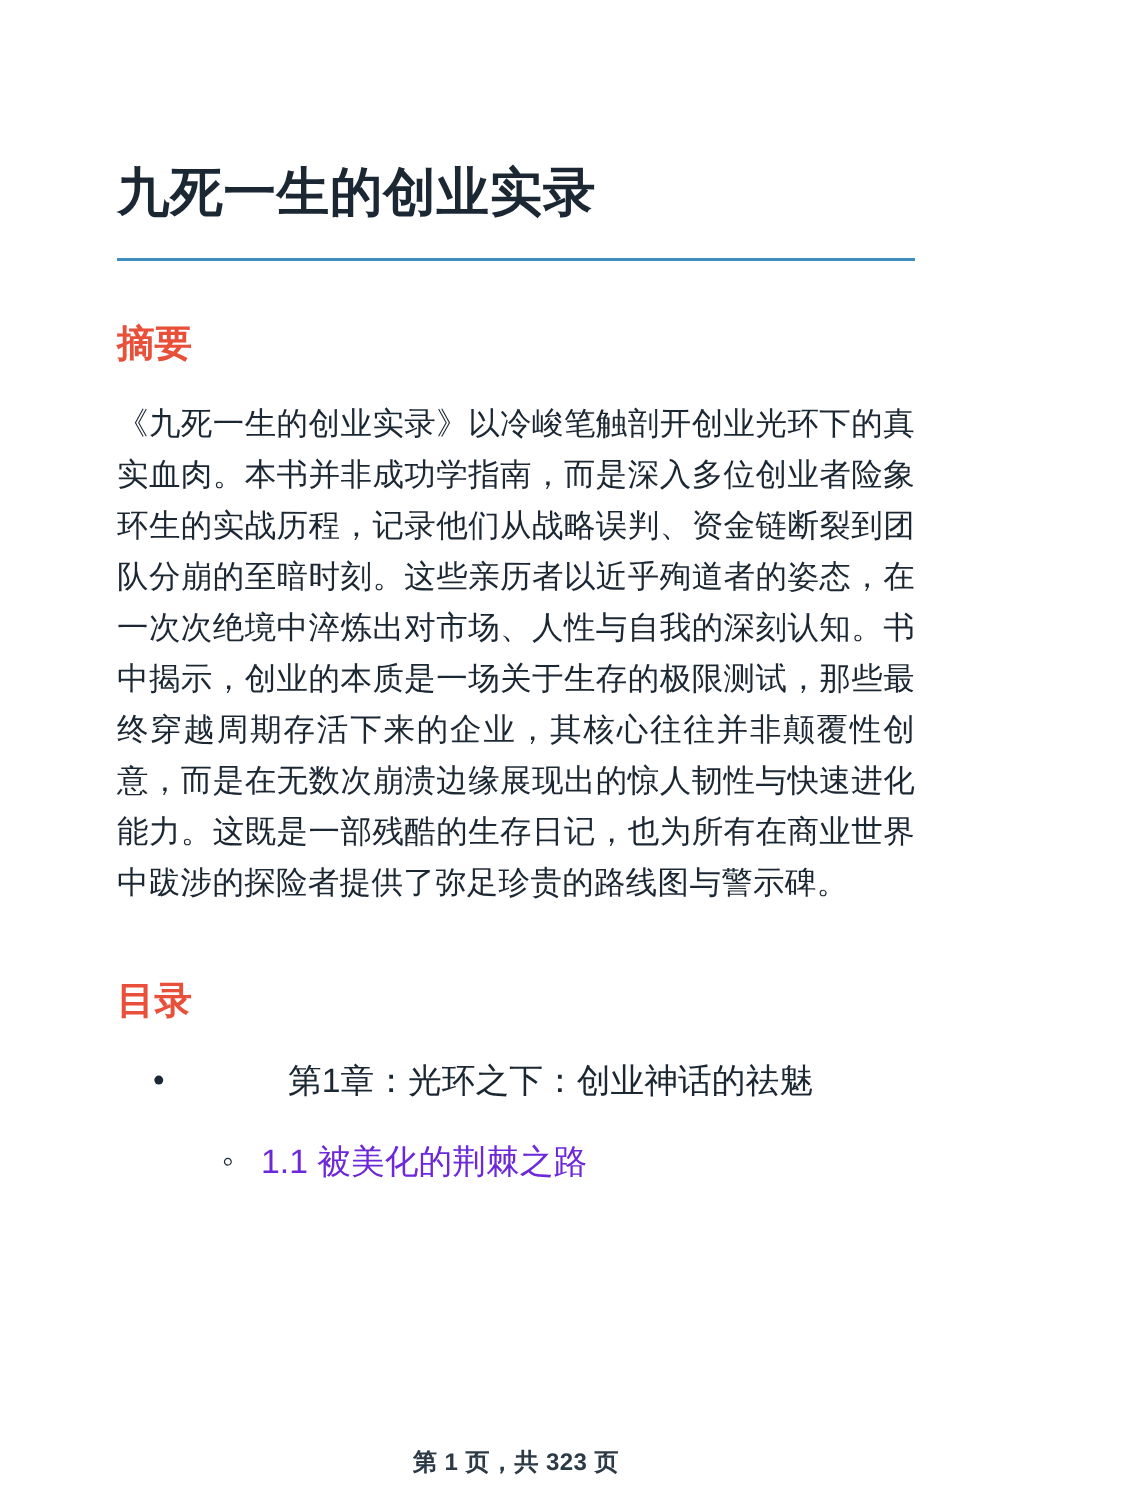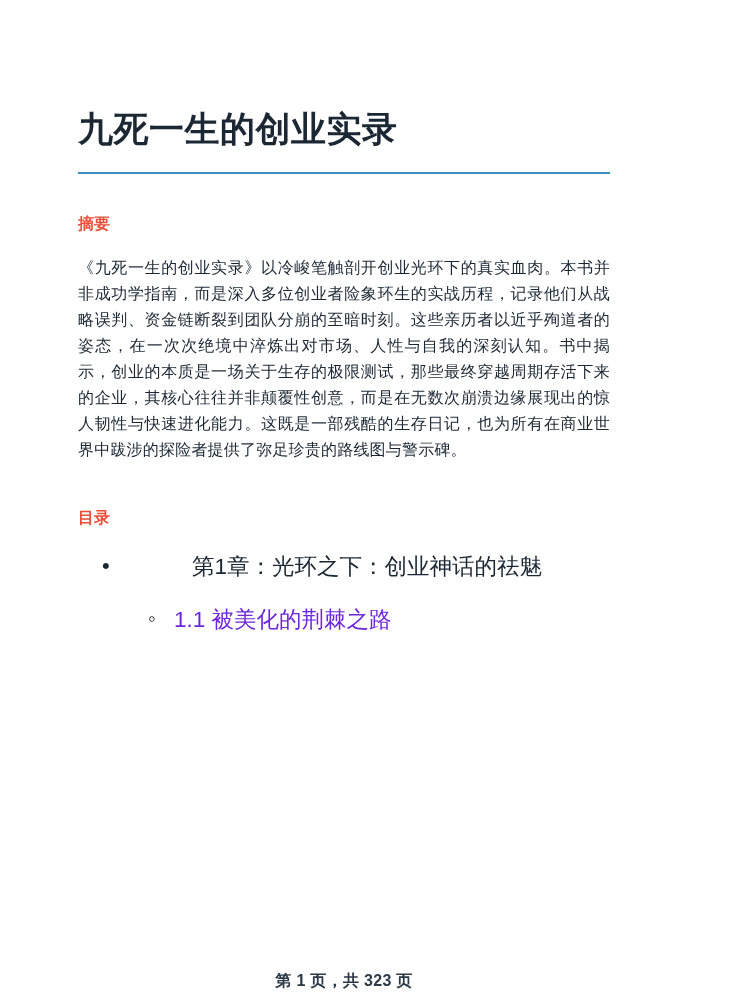--- a/index.html
+++ b/index.html
@@ -30,28 +30,28 @@
     margin: 0 0 22px 0;
     line-height: 1.2;
   }
   .title-rule {
     border: none;
     border-top: 2px solid #3d8fbf;
     margin: 0 0 40px 0;
     width: 100%;
   }
   .section-heading {
-    font-size: 16px;
+    font-size: 25px;
     font-weight: bold;
     color: #e8503a;
     margin: 7px 0 22px 0;
     line-height: 1.2;
   }
   .abstract-text {
-    font-size: 16px;
+    font-size: 21px;
     line-height: 1.62;
     color: #1b2733;
     margin: 0 0 46px 0;
     text-align: justify;
     letter-spacing: 0.2px;
   }
   .toc {
     margin: 0;
     padding: 0;
     list-style: none;
@@ -86,21 +86,21 @@
     position: absolute;
     left: 70px;
     top: -1px;
     font-size: 22px;
     color: #1b2733;
   }
   .page-footer {
     position: absolute;
     left: 0;
     right: 0;
-    bottom: 8px;
+    bottom: 14px;
     text-align: center;
     font-size: 16px;
     font-weight: bold;
     color: #2b3a46;
     letter-spacing: 0.3px;
   }
 </style>
 </head>
 <body>
 

